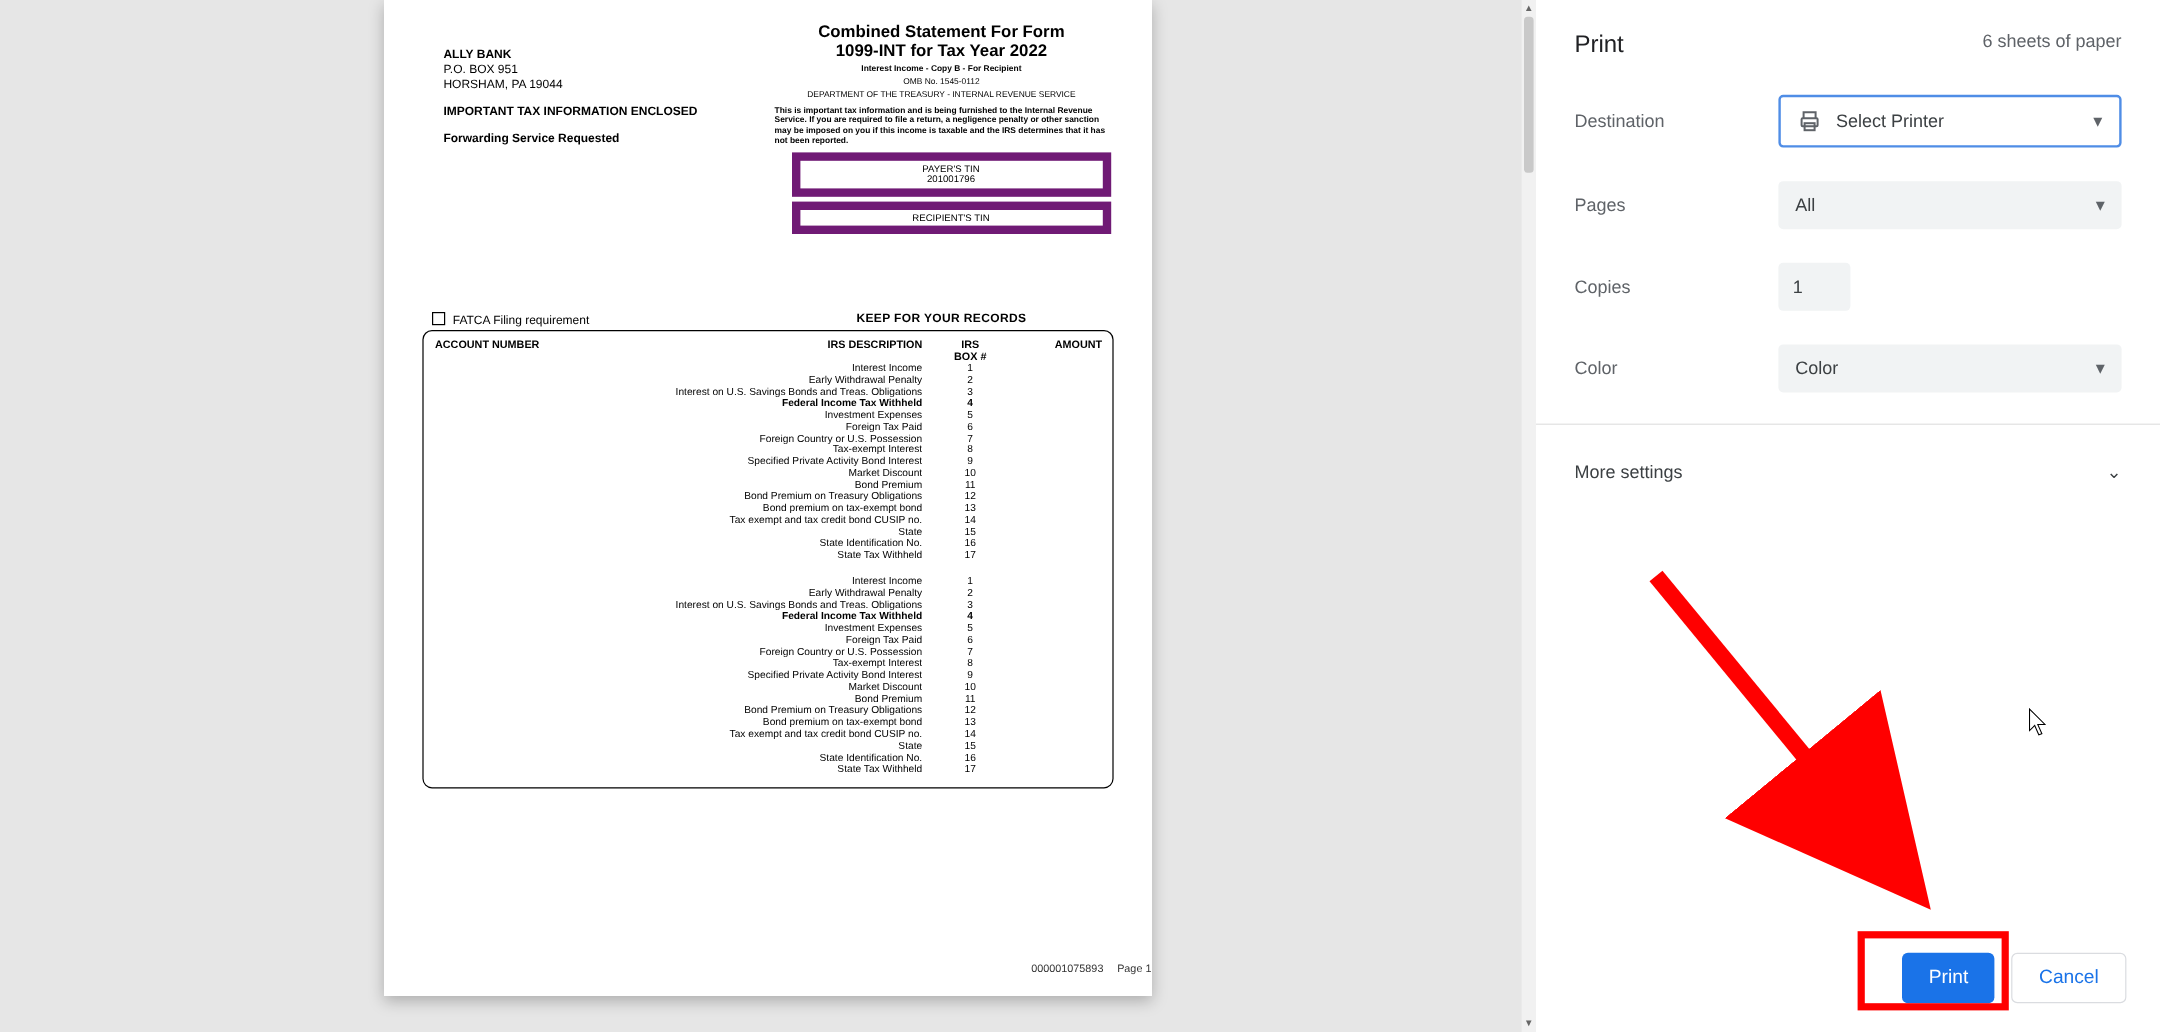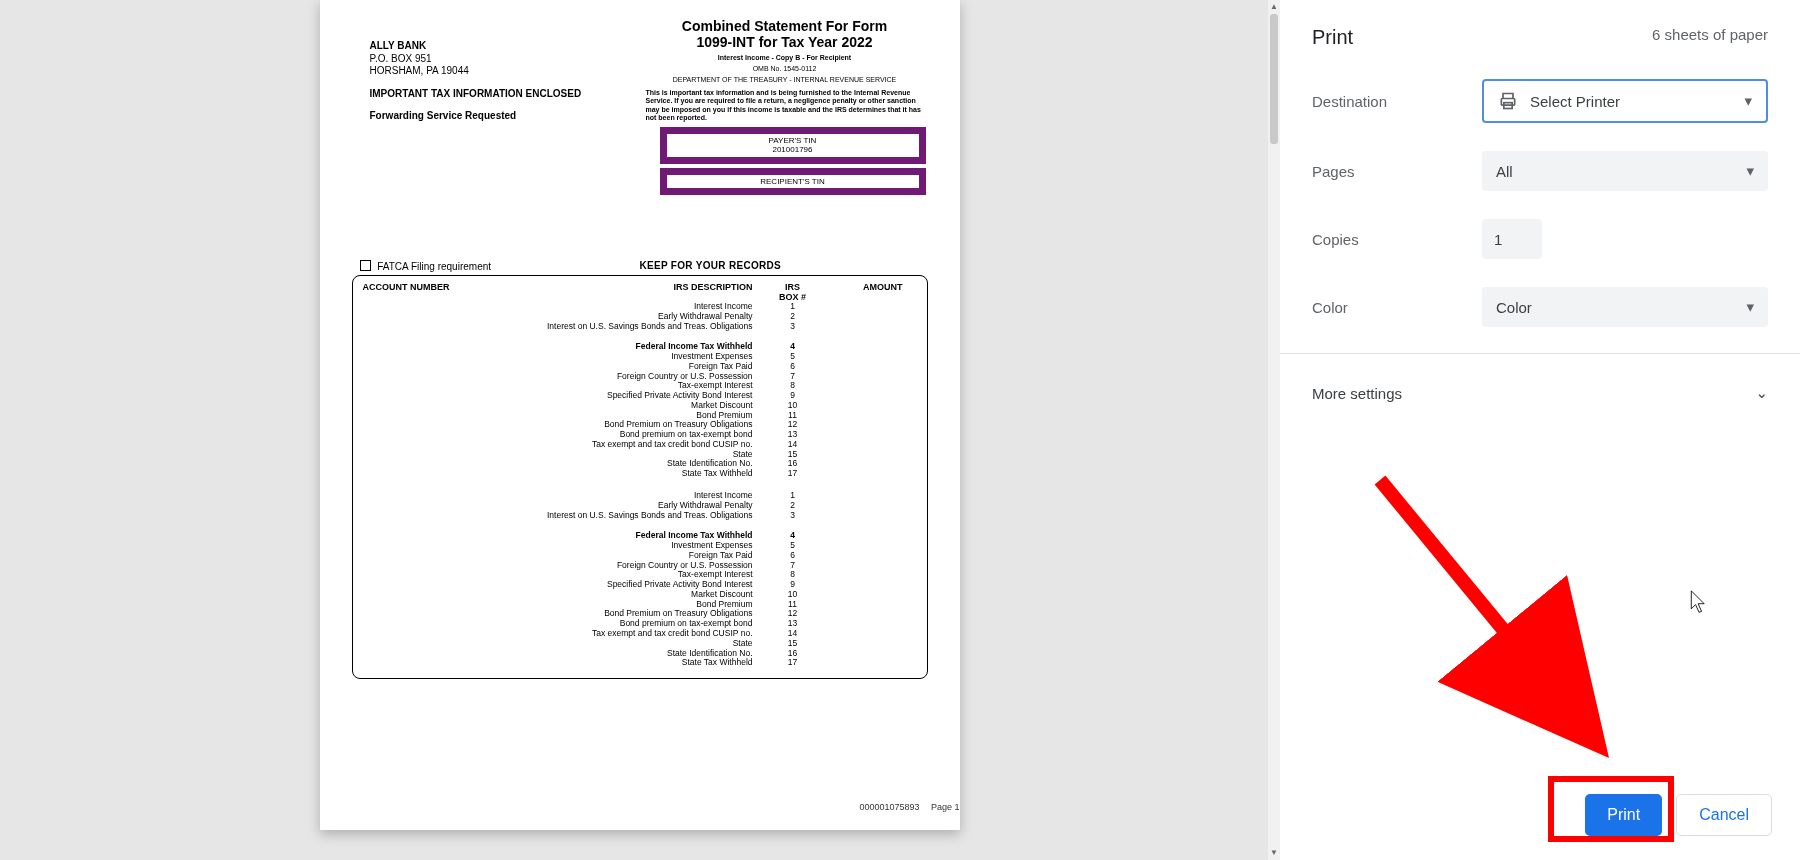--- a/index.html
+++ b/index.html
@@ -11,32 +11,32 @@
   .doc-left{position:absolute;left:50px;top:40px;font-size:10px;line-height:1.25;}
   .doc-left .bold{font-weight:bold;}
   .doc-right{position:absolute;left:320px;top:18px;width:290px;text-align:center;font-size:10px;}
   .doc-right .title1{font-weight:bold;font-size:14px;}
   .doc-right .title2{font-weight:bold;font-size:14px;}
   .doc-right .sm{font-size:7px;margin-top:4px;}
   .doc-right .para{font-size:7px;text-align:left;padding:0 6px;margin-top:6px;line-height:1.2;}
   .doc-right .infobox{border:7px solid #701a75;margin:4px 4px 0 20px;font-size:8px;padding:2px 0;line-height:1.2;}
   .fatca{position:absolute;left:40px;top:260px;font-size:10px;}
   .fatca .cb{display:inline-block;width:9px;height:9px;border:1px solid #000;margin-right:4px;vertical-align:-1px;}
-  .keep{position:absolute;left:320px;top:260px;width:290px;text-align:left;font-weight:bold;font-size:10px;letter-spacing:.3px;}
-  .tablebox{position:absolute;left:32px;top:275px;width:576px;border:1px solid #000;border-radius:8px;padding:6px 24px 10px 10px;box-sizing:border-box;font-size:9px;}
+  .keep{position:absolute;left:320px;top:260px;width:290px;text-align:center;font-weight:bold;font-size:10px;letter-spacing:.3px;}
+  .tablebox{position:absolute;left:32px;top:275px;width:576px;border:1px solid #000;border-radius:8px;padding:6px 8px 10px 10px;box-sizing:border-box;font-size:9px;}
   .thdr{display:flex;font-weight:bold;font-size:9px;}
   .thdr .c-acct{flex:0 0 140px;text-align:left;}
   .thdr .c-desc{flex:1;text-align:right;padding-right:10px;}
   .thdr .c-box{flex:0 0 60px;text-align:center;}
   .thdr .c-amt{flex:0 0 80px;text-align:right;}
   .tbody .row{display:flex;font-size:8.5px;line-height:1.15;}
   .tbody .c-desc{flex:1;text-align:right;padding-right:10px;}
   .tbody .c-box{flex:0 0 60px;text-align:center;}
   .tbody .c-amt{flex:0 0 80px;text-align:right;}
-  .tbody .bold{font-weight:bold;margin-top:11px;}
+  .tbody .bold{font-weight:bold;}
   .pfoot{position:absolute;bottom:18px;left:0;width:100%;text-align:right;font-size:9px;color:#333;}
   .docid{position:absolute;bottom:18px;right:40px;font-size:9px;color:#333;}
   
   .sidebarwrap{flex:0 0 520px;background:#ffffff;display:flex;flex-direction:column;position:relative;border-left:1px solid #dcdcdc;}
   .scrollbar{position:absolute;left:-12px;top:0;width:12px;height:100%;background:#f1f1f1;}
   .scrollbar .up,.scrollbar .down{height:14px;text-align:center;font-size:8px;color:#666;line-height:14px;}
   .scrollbar .thumb{position:absolute;left:2px;top:14px;width:8px;height:130px;background:#c9c9c9;border-radius:3px;}
   .printhdr{display:flex;justify-content:space-between;padding:26px 32px 16px 32px;}
   .printhdr .t{font-size:20px;color:#202124;}
   .printhdr .s{font-size:15px;color:#5f6368;}

